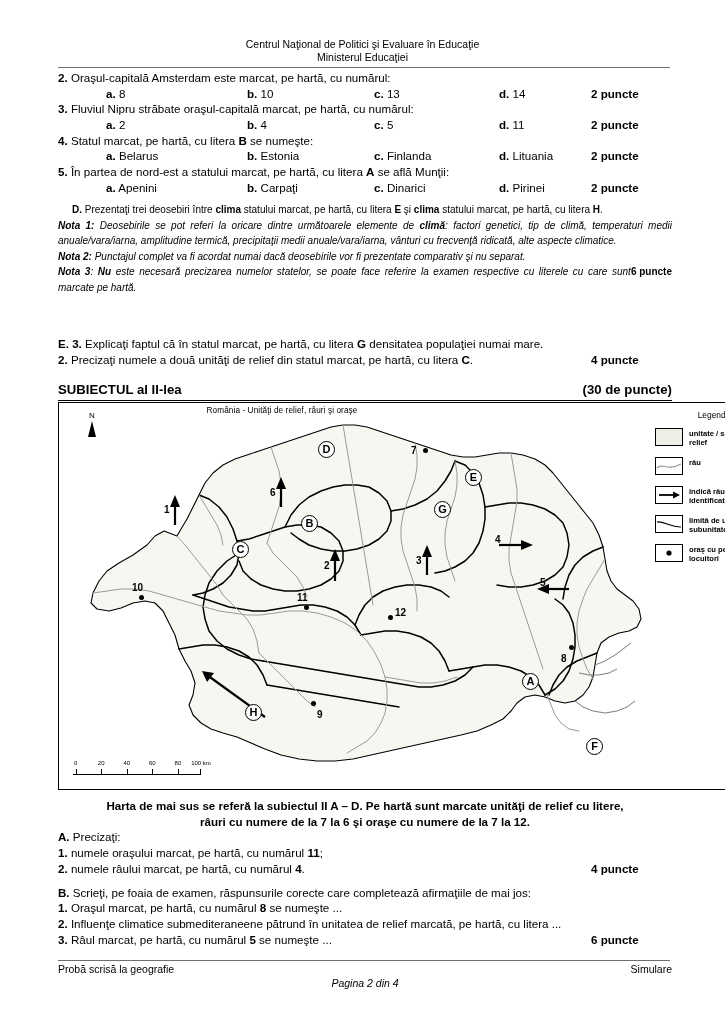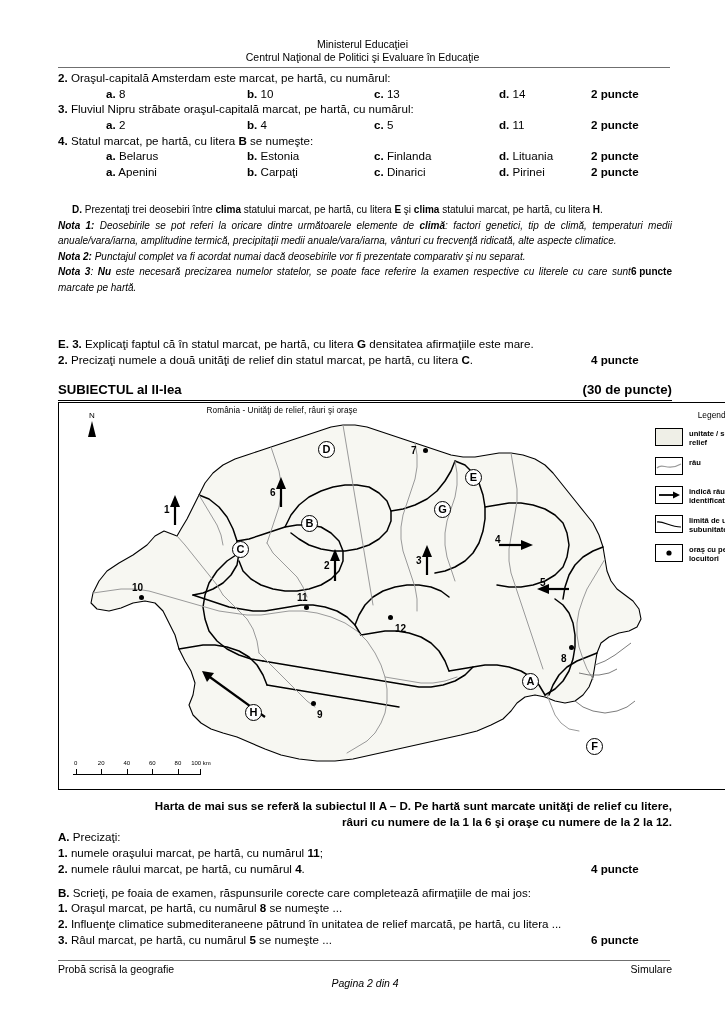--- a/index.html
+++ b/index.html
@@ -260,21 +260,21 @@
 
   
   .bottom-text {
     position: absolute;
     left: 58px;
     top: 798px;
     width: 614px;
     font-size: 11.6px;
     line-height: 15.7px;
   }
-  .bottom-text .intro { font-weight: bold; text-align: right; }
+  .bottom-text .intro { font-weight: bold; text-align: center; }
   .bottom-text .ln { position: relative; white-space: nowrap; }
   .bottom-text b { font-weight: bold; }
   .b-pts {
     position: absolute;
     left: 533px; top: 0;
     font-weight: bold;
   }
   .gap { height: 8px; }
 
   
@@ -294,22 +294,22 @@
     text-align: center;
     font-style: italic;
   }
 </style>
 </head>
 <body>
 
 <div class="page">
 
   <div class="doc-header">
+    <div>Centrul Naţional de Politici şi Evaluare în Educaţie</div>
     <div>Ministerul Educaţiei</div>
-    <div>Centrul Naţional de Politici şi Evaluare în Educaţie</div>
   </div>
   <div class="rule rule-top"></div>
 
   <div class="mcq-list">
 
     <div class="q-stem"><span class="num">2.</span><span> Oraşul-capitală Amsterdam este marcat, pe hartă, cu numărul:</span></div>
     <div class="opt-row">
       <span class="opt opt-a"><span class="lt">a.</span><span> 8</span></span>
       <span class="opt opt-b"><span class="lt">b.</span><span> 10</span></span>
       <span class="opt opt-c"><span class="lt">c.</span><span> 13</span></span>
@@ -328,41 +328,42 @@
 
     <div class="q-stem"><span class="num">4.</span><span> Statul marcat, pe hartă, cu litera </span><span class="bld">B</span><span> se numeşte:</span></div>
     <div class="opt-row">
       <span class="opt opt-a"><span class="lt">a.</span><span> Belarus</span></span>
       <span class="opt opt-b"><span class="lt">b.</span><span> Estonia</span></span>
       <span class="opt opt-c"><span class="lt">c.</span><span> Finlanda</span></span>
       <span class="opt opt-d"><span class="lt">d.</span><span> Lituania</span></span>
       <span class="opt opt-pts">2 puncte</span>
     </div>
 
+    <div class="q-stem"><span class="num">5.</span><span> În partea de nord-est a statului marcat, pe hartă, cu litera </span><span class="bld">A</span><span> se află Munţii:</span></div>
     <div class="opt-row">
       <span class="opt opt-a"><span class="lt">a.</span><span> Apenini</span></span>
       <span class="opt opt-b"><span class="lt">b.</span><span> Carpaţi</span></span>
       <span class="opt opt-c"><span class="lt">c.</span><span> Dinarici</span></span>
       <span class="opt opt-d"><span class="lt">d.</span><span> Pirinei</span></span>
       <span class="opt opt-pts">2 puncte</span>
     </div>
   </div>
 
   <div class="section-d">
     <div class="lead"><b>D.</b><span> Prezentaţi trei deosebiri între </span><b>clima</b><span> statului marcat, pe hartă, cu litera </span><b>E</b><span> şi </span><b>clima</b><span> statului marcat, pe hartă, cu litera </span><b>H</b><span>.</span></div>
 
     <div class="nota nota-1"><b>Nota 1:</b><span> Deosebirile se pot referi la oricare dintre următoarele elemente de </span><b>climă</b><span>: factori genetici, tip de climă, temperaturi medii anuale/vara/iarna, amplitudine termică, precipitaţii medii anuale/vara/iarna, vânturi cu frecvenţă ridicată, alte aspecte climatice.</span></div>
 
     <div class="nota"><b>Nota 2:</b><span> Punctajul complet va fi acordat numai dacă deosebirile vor fi prezentate comparativ şi nu separat.</span></div>
 
     <div class="nota"><span class="pts-right">6 puncte</span><b>Nota 3</b><span>: </span><b>Nu</b><span> este necesară precizarea numelor statelor, se poate face referire la examen respective cu literele cu care sunt marcate pe hartă.</span></div>
   </div>
 
   <div class="section-e">
-    <div class="ln"><b>E. 3.</b><span> Explicaţi faptul că în statul marcat, pe hartă, cu litera </span><b>G</b><span> densitatea afirmaţiile este mare.</span></div>
+    <div class="ln"><b>E. 3.</b><span> Explicaţi faptul că în statul marcat, pe hartă, cu litera </span><b>G</b><span> densitatea populaţiei numai mare.</span></div>
     <div class="ln"><b>2.</b><span> Precizaţi numele a două unităţi de relief din statul marcat, pe hartă, cu litera </span><b>C</b><span>.</span><span class="e-pts">4 puncte</span></div>
   </div>
 
   <div class="subject-bar">
     <span class="left">SUBIECTUL al II-lea</span>
     <span class="right">(30 de puncte)</span>
   </div>
 
   <div class="map-frame">
 
@@ -515,21 +516,21 @@
 
     <div class="lbl-num" style="left:258px;top:306px;">9</div>
     <div class="city-dot" style="left:252px;top:298px;"></div>
 
     <div class="lbl-num" style="left:73px;top:179px;">10</div>
     <div class="city-dot" style="left:80px;top:192px;"></div>
 
     <div class="lbl-num" style="left:238px;top:189px;">11</div>
     <div class="city-dot" style="left:245px;top:202px;"></div>
 
-    <div class="lbl-num" style="left:336px;top:220px;">12</div>
+    <div class="lbl-num" style="left:336px;top:204px;">12</div>
     <div class="city-dot" style="left:329px;top:212px;"></div>
 
     <div class="scalebar">
       <div class="ticks">
         <span style="left:2%;">0</span>
         <span style="left:22%;">20</span>
         <span style="left:42%;">40</span>
         <span style="left:62%;">60</span>
         <span style="left:82%;">80</span>
         <span style="left:100%;">100 km</span>
@@ -586,21 +587,21 @@
               <circle cx="13" cy="8" r="2.6" fill="#000"></circle>
             </svg>
         </span>
         <span class="legend-txt">oraş cu peste 50 000 locuitori</span>
       </div>
     </div>
   </div>
 
   <div class="bottom-text">
     <div class="intro">Harta de mai sus se referă la subiectul II A – D. Pe hartă sunt marcate unităţi de relief cu litere,</div>
-    <div class="intro">râuri cu numere de la 1 la 6 şi oraşe cu numere de la 2 la 12.</div>
+    <div class="intro">râuri cu numere de la 7 la 6 şi oraşe cu numere de la 7 la 12.</div>
 
     <div class="ln"><b>A.</b><span> Precizaţi:</span></div>
     <div class="ln"><b>1.</b><span> numele oraşului marcat, pe hartă, cu numărul </span><b>11</b><span>;</span></div>
     <div class="ln"><b>2.</b><span> numele râului marcat, pe hartă, cu numărul </span><b>4</b><span>.</span><span class="b-pts">4 puncte</span></div>
 
     <div class="gap"></div>
 
     <div class="ln"><b>B.</b><span> Scrieţi, pe foaia de examen, răspunsurile corecte care completează afirmaţiile de mai jos:</span></div>
     <div class="ln"><b>1.</b><span> Oraşul marcat, pe hartă, cu numărul </span><b>8</b><span> se numeşte ...</span></div>
     <div class="ln"><b>2.</b><span> Influenţe climatice submediteraneene pătrund în unitatea de relief marcată, pe hartă, cu litera ...</span></div>

